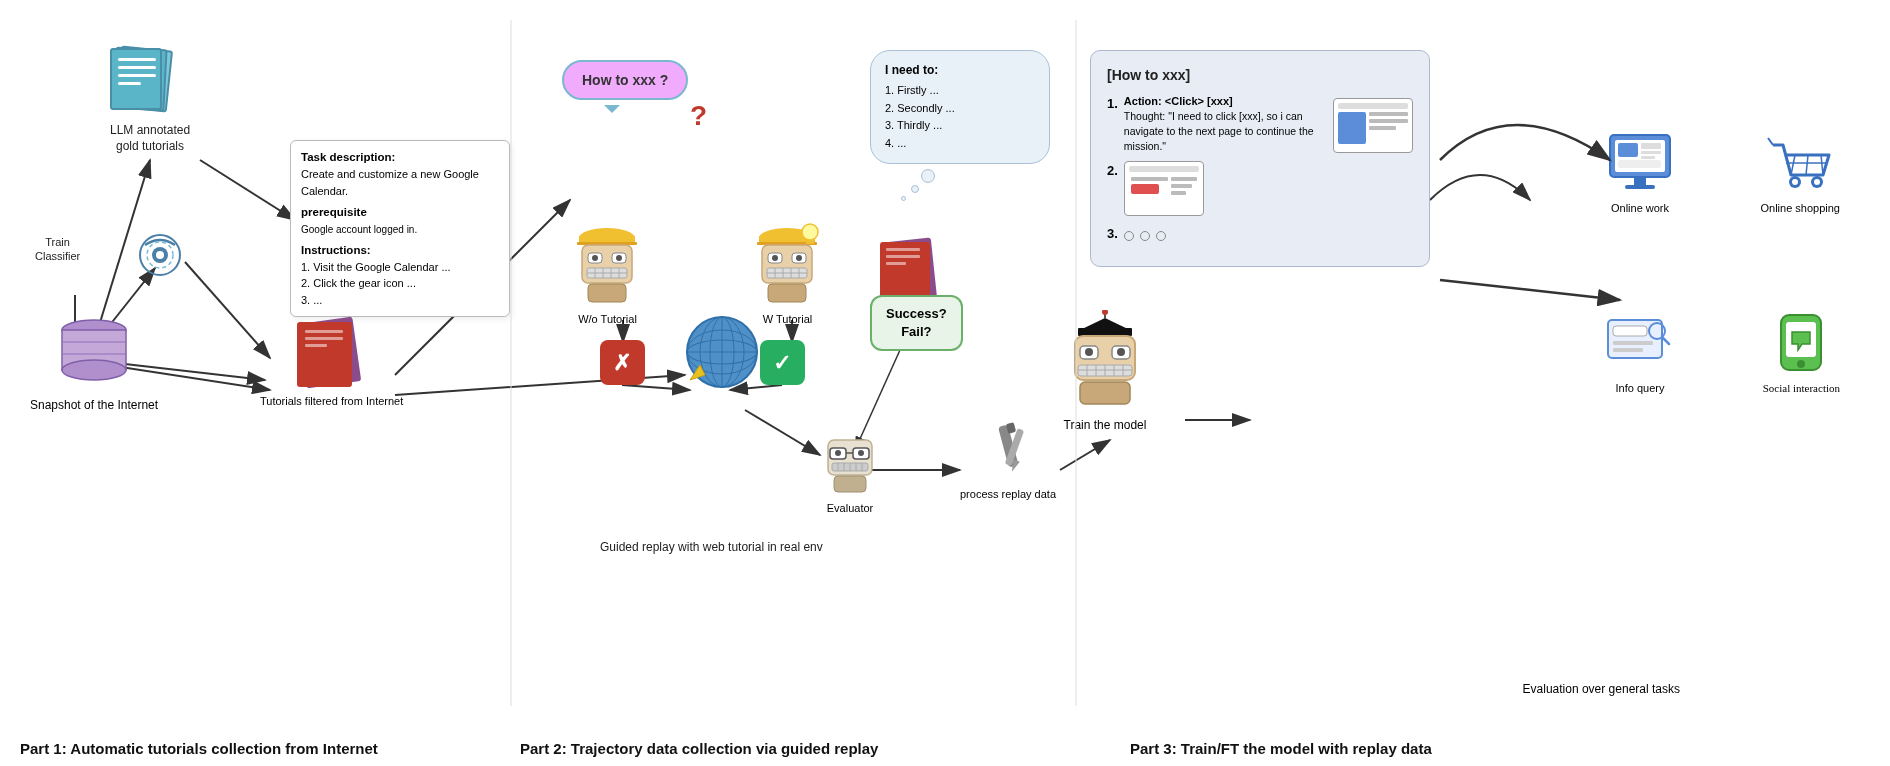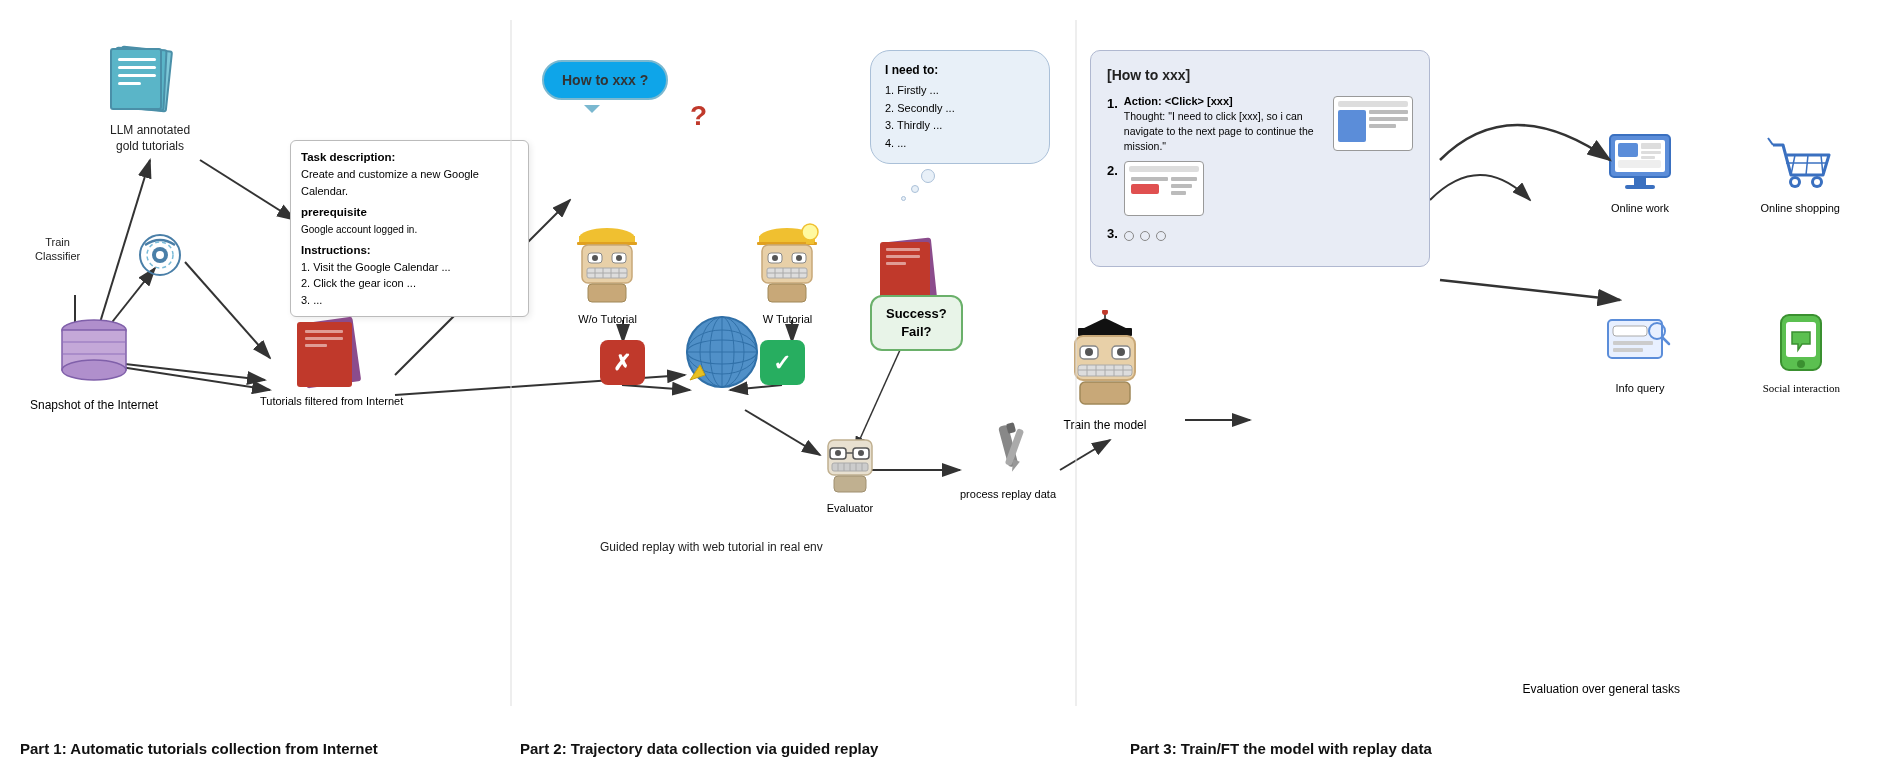--- a/index.html
+++ b/index.html
@@ -101,21 +101,21 @@
       top: 310px;
       left: 30px;
       text-align: center;
     }
 
     
     .task-box {
       position: absolute;
       top: 140px;
       left: 290px;
-      width: 239px;
+      width: 220px;
       background: #fff;
       border: 1.5px solid #bbb;
       border-radius: 6px;
       padding: 8px 10px;
       font-size: 11px;
       line-height: 1.5;
       box-shadow: 2px 2px 6px rgba(0,0,0,0.08);
     }
     .task-box-title { font-weight: bold; font-size: 11.5px; }
     .task-box-prereq { font-weight: bold; font-size: 11.5px; margin-top: 5px; }
@@ -137,22 +137,22 @@
       font-size: 11px;
       text-align: center;
       line-height: 1.3;
     }
 
     
     
     .how-bubble {
       position: absolute;
       top: 60px;
-      left: 542px;
-      background: #0ea5e9;
+      left: 562px;
+      background: #f0abfc;
       border: 2px solid #7ab8d0;
       border-radius: 20px;
       padding: 10px 18px;
       font-size: 14px;
       font-weight: bold;
       color: #333;
     }
     .how-bubble::after {
       content: '';
       position: absolute;
@@ -281,21 +281,21 @@
     }
     .how-to-step {
       margin-bottom: 8px;
     }
     .step-num {
       font-weight: bold;
       font-size: 13px;
     }
     .action-row {
       display: flex;
-      align-items: center;
+      align-items: flex-end;
       gap: 8px;
     }
     .action-text { flex: 1; font-size: 11px; line-height: 1.4; }
     .mini-browser {
       width: 80px;
       height: 55px;
       background: #fff;
       border: 1.5px solid #999;
       border-radius: 4px;
       flex-shrink: 0;

